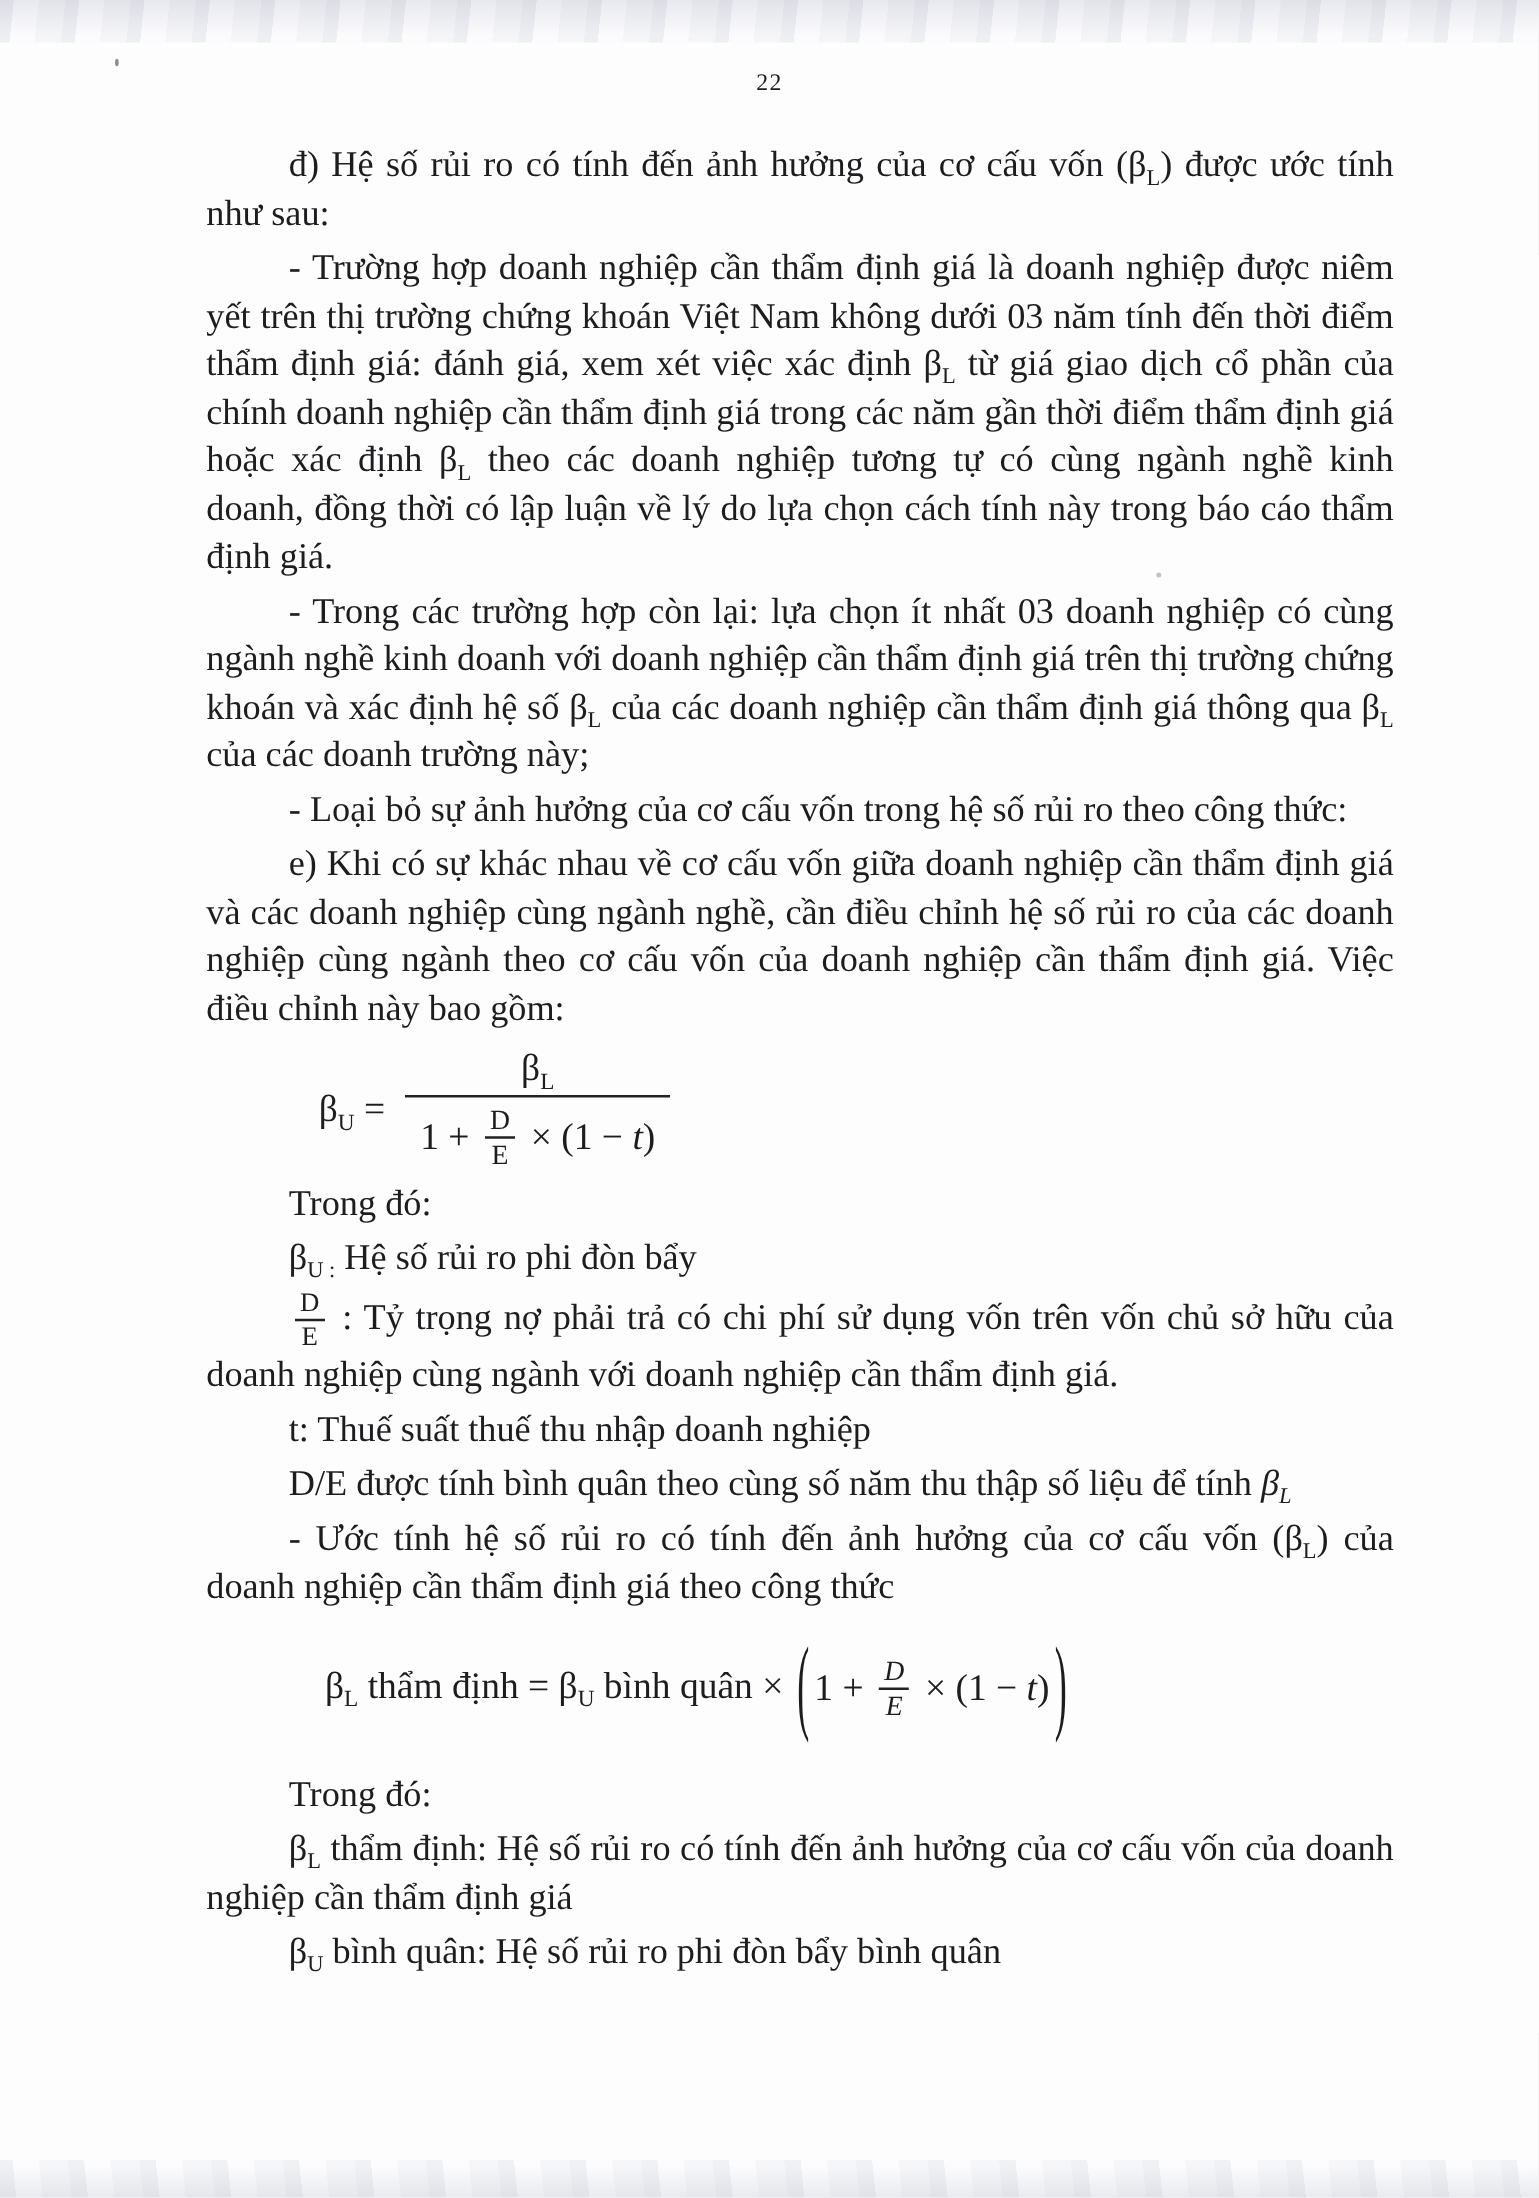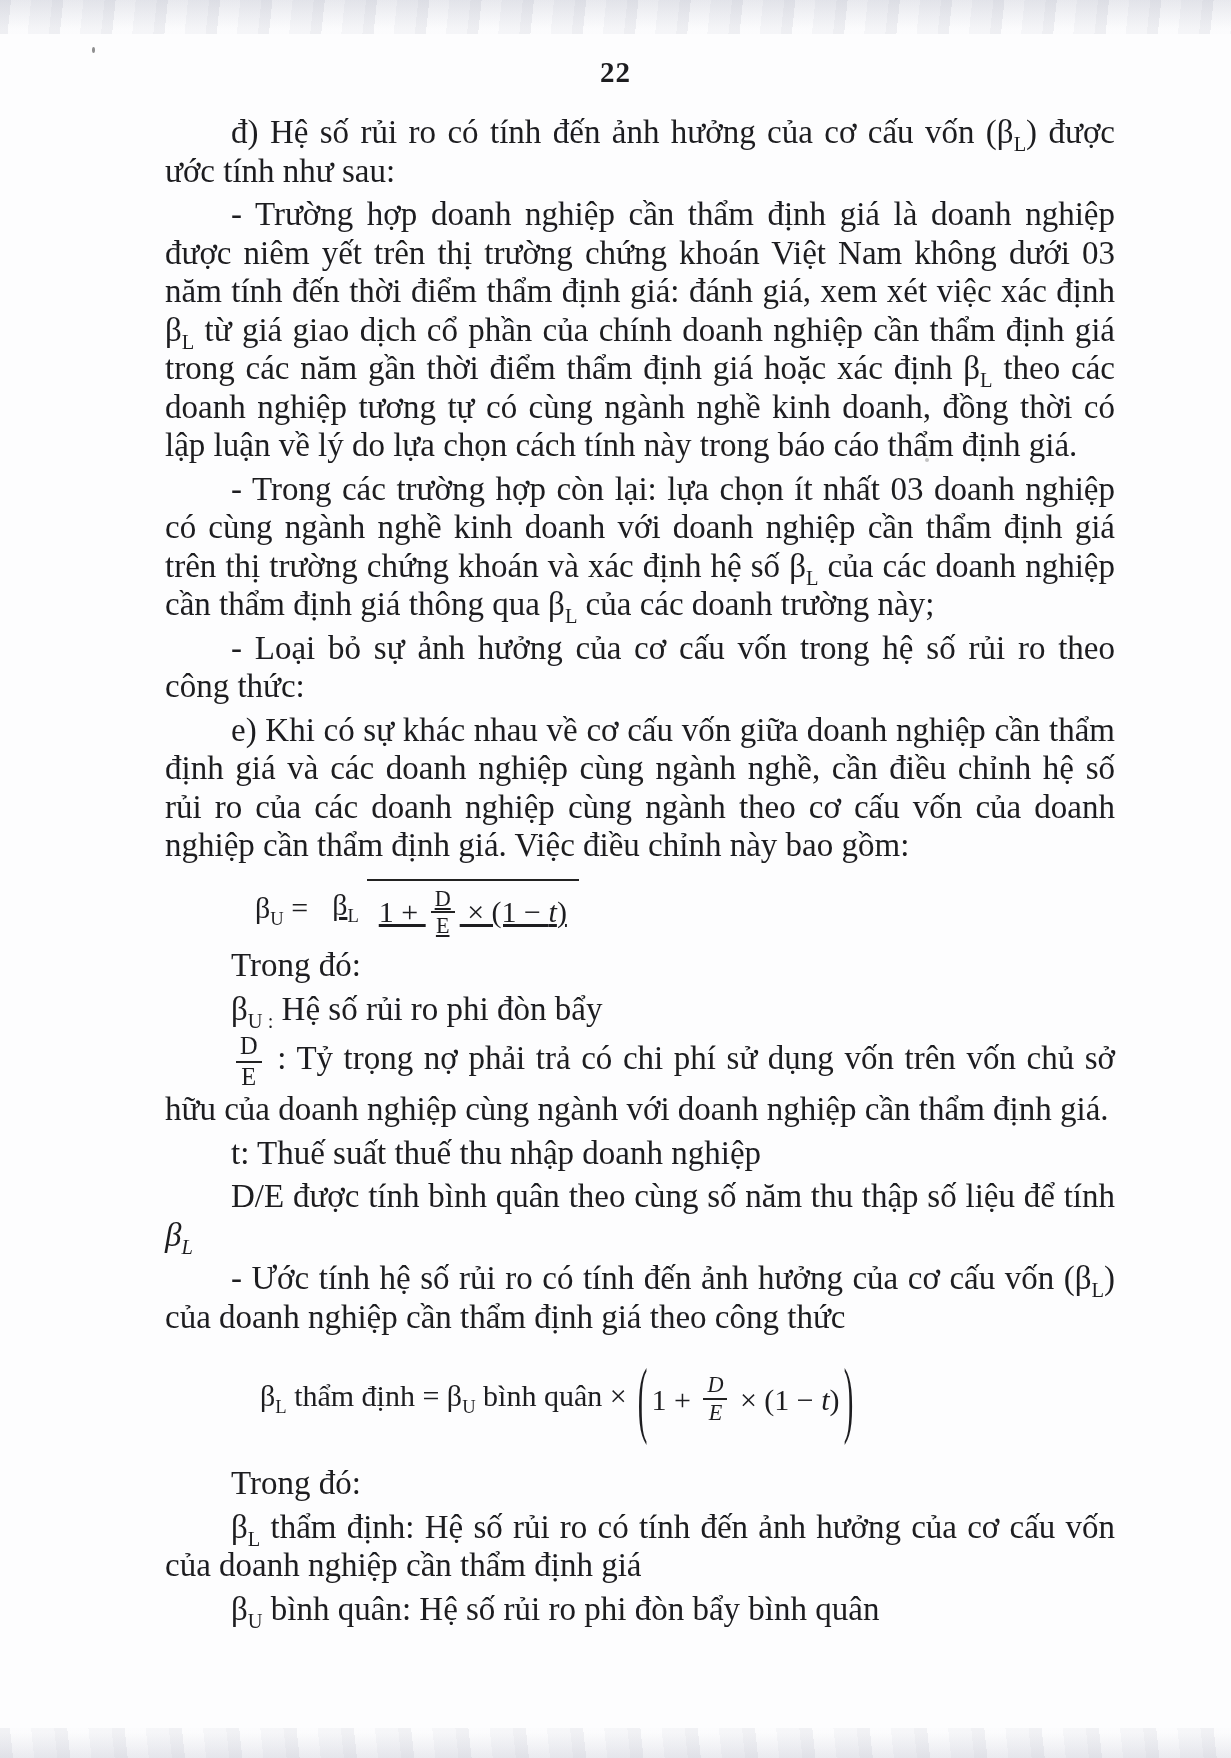--- a/index.html
+++ b/index.html
@@ -25,31 +25,31 @@
     background:
       repeating-linear-gradient(84deg, rgba(130,135,158,.10) 0 13px, rgba(220,222,233,.04) 13px 34px, rgba(160,165,185,.08) 34px 57px),
       linear-gradient(0deg, rgba(150,155,175,.18), rgba(255,255,255,0) 85%);
   }
   .speck { position:absolute; background:#555; border-radius:50%; }
   .speck.s1 { left:92px; top:47px; width:3px; height:6px; opacity:.65; }
   .speck.s2 { left:925px; top:458px; width:4px; height:4px; opacity:.35; }
 
   .page-number {
     position:absolute; top:56px; left:0; width:100%;
-    text-align:center; font-size:29px; letter-spacing:1px;font-weight:bold;
+    text-align:center; font-size:19px; letter-spacing:1px;
   }
 
   .content {
     position:absolute; left:165px; top:0;
     width:950px;
     padding-top:108px;
   }
 
   .para {
-    font-size:33px;
+    font-size:29px;
     line-height:38.5px;
     text-align:justify;
     margin:5px 0 0;
   }
   .indent { text-indent:66px; }
 
   sub { font-size:.62em; line-height:0; }
   .it { font-style:italic; }
 
   
@@ -61,21 +61,21 @@
   .frac .ftop { border-bottom:2px solid #222; padding:0 4px 1px; }
   .frac .fbot { padding-top:1px; }
 
   
   .formula-big {
     font-size:30px; margin:14px 0 8px 90px;
     white-space:pre-wrap; line-height:1;
     display:flex; align-items:center; width:fit-content;
   }
   .f-lhs { margin-right:16px; }
-  .bigfrac { display:inline-flex; flex-direction:row; align-items:center;text-decoration:underline; }
+  .bigfrac { display:inline-flex; flex-direction:column; align-items:center; }
   .bigfrac .bnum { padding:0 8px 6px; }
   .bigfrac .bden {
     border-top:2.5px solid #222; padding:6px 12px 0;
     display:inline-flex; align-items:center;
   }
   .bigfrac .bden > span { white-space:pre; }
 
   
   .formula-inline {
     font-size:30px; margin:12px 0 20px 95px;

